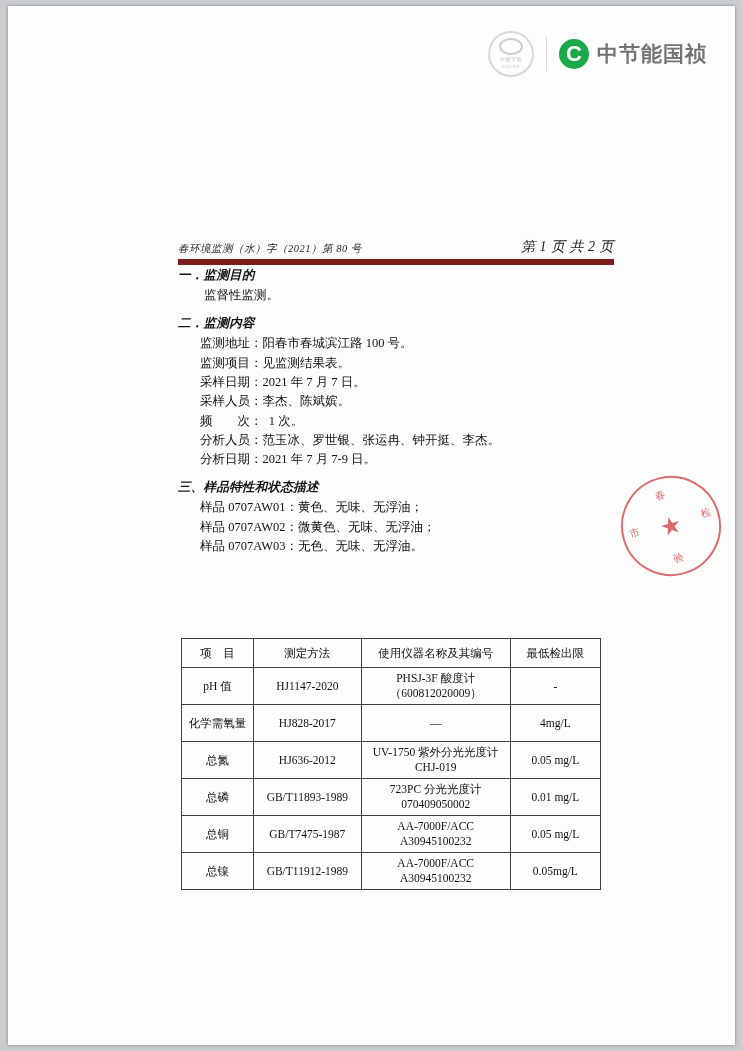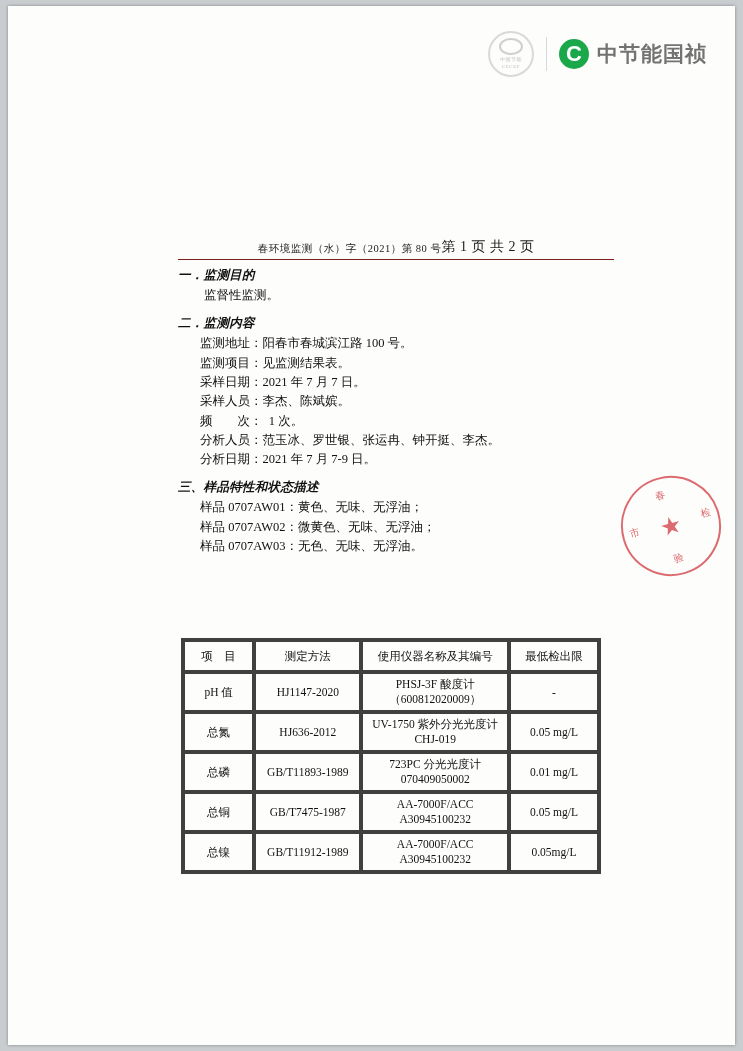--- a/index.html
+++ b/index.html
@@ -79,27 +79,28 @@
     font-weight: bold;
     color: #737373;
     letter-spacing: 1px;
   }
   .header-row {
     position: absolute;
     left: 170px;
     top: 232px;
     width: 436px;
     display: flex;
-    justify-content: center;
+    justify-content: space-between;
     align-items: flex-end;
     font-size: 10.5px;
     color: #1b1b1b;
     letter-spacing: 0.5px;
     padding-bottom: 3px;
-    border-bottom: 1px solid #7f1d1d;
+    border-bottom: 6px solid #7f1d1d;
+    font-style: italic;
   }
   .header-right {
     font-size: 14px;
   }
   
   .body {
     position: absolute;
     left: 170px;
     top: 256px;
     width: 440px;
@@ -129,21 +130,21 @@
     top: 632px;
     width: 420px;
   }
   table.meth {
     border-collapse: collapse;
     width: 420px;
     font-size: 11.5px;
     color: #111;
   }
   table.meth th, table.meth td {
-    border: 4px solid #404040;
+    border: 1px solid #404040;
     text-align: center;
     vertical-align: middle;
     padding: 3px 2px;
     line-height: 1.3;
   }
   table.meth th {
     font-weight: normal;
     height: 22px;
   }
   table.meth td.item { width: 72px; height: 30px;}
@@ -260,20 +261,28 @@
         <tr>
           <td class="item">pH 值</td>
           <td class="method">HJ1147-2020</td>
           <td class="instr">
             <span class="two-line">PHSJ-3F 酸度计</span>
             <span class="two-line">（600812020009）</span>
           </td>
           <td class="limit">-</td>
         </tr>
         <tr>
+          <td class="item">化学需氧量</td>
+          <td class="method">HJ828-2017</td>
+          <td class="instr">
+            <span class="two-line">—</span>
+          </td>
+          <td class="limit">4mg/L</td>
+        </tr>
+        <tr>
           <td class="item">总氮</td>
           <td class="method">HJ636-2012</td>
           <td class="instr">
             <span class="two-line">UV-1750 紫外分光光度计</span>
             <span class="two-line">CHJ-019</span>
           </td>
           <td class="limit">0.05 mg/L</td>
         </tr>
         <tr>
           <td class="item">总磷</td>

